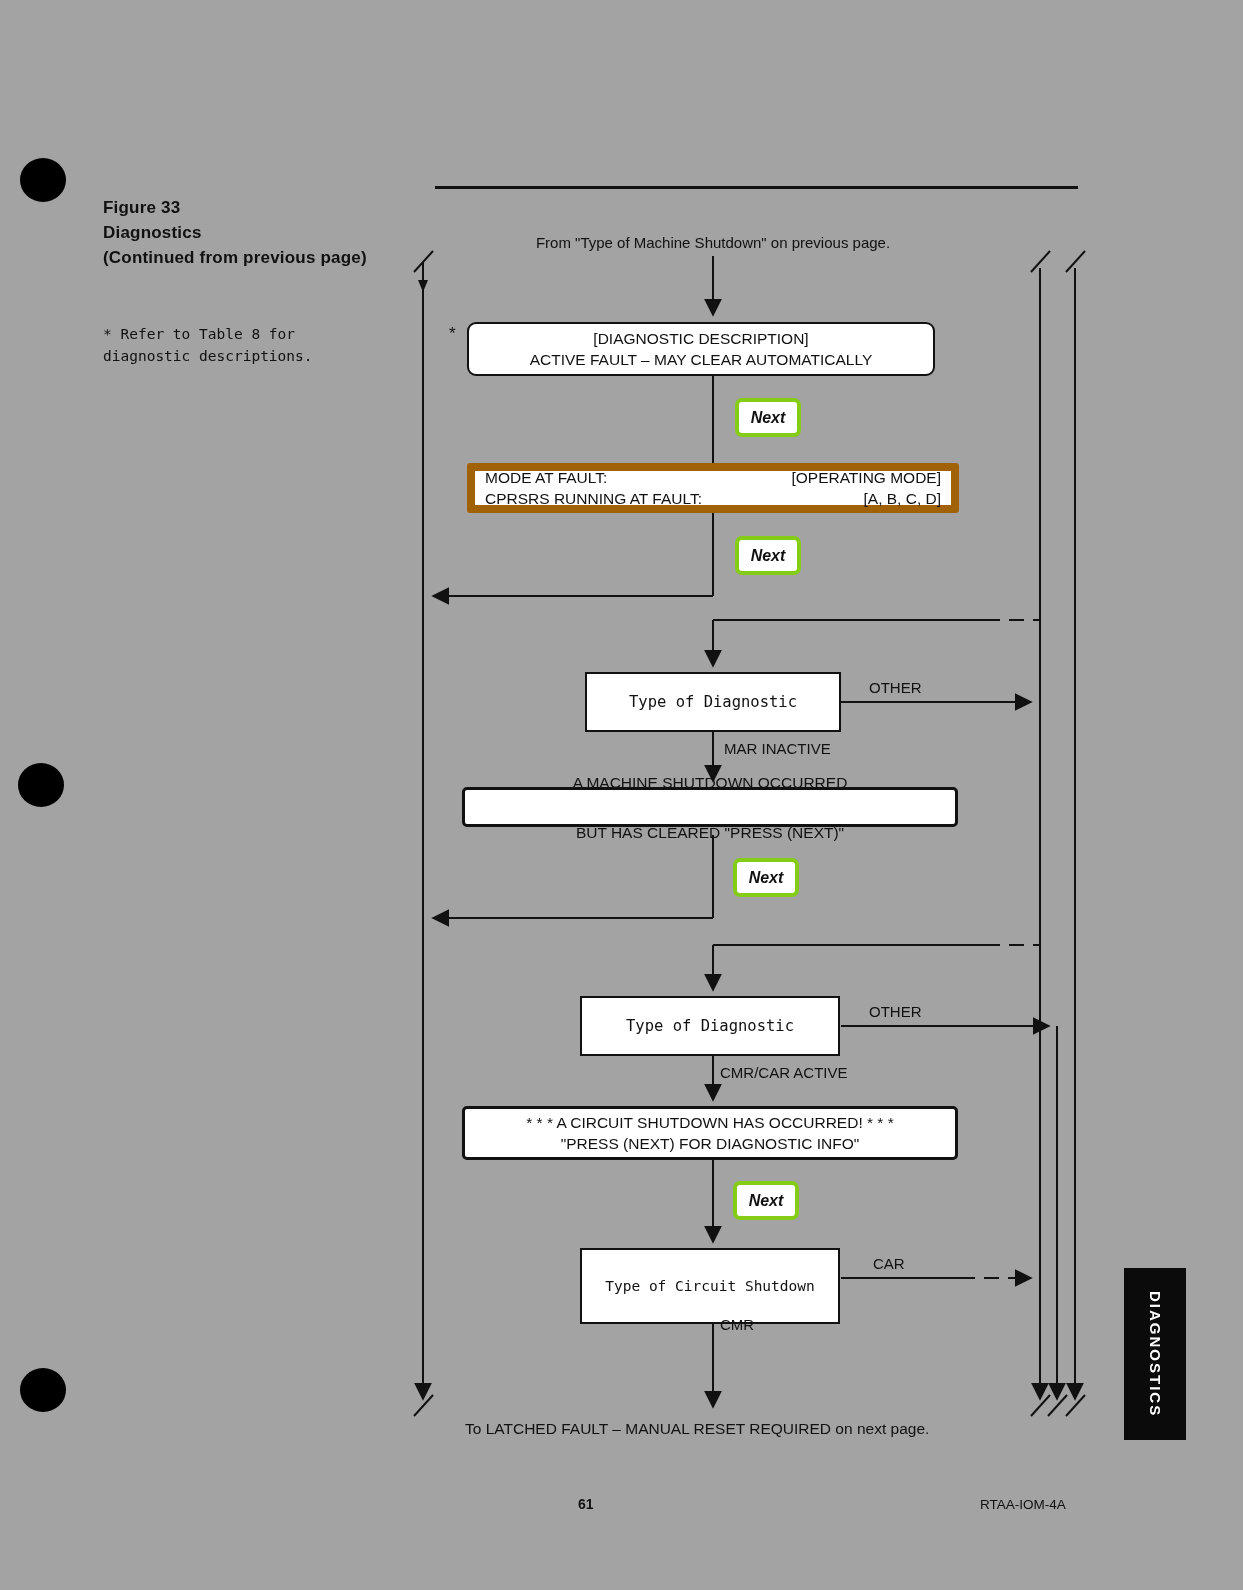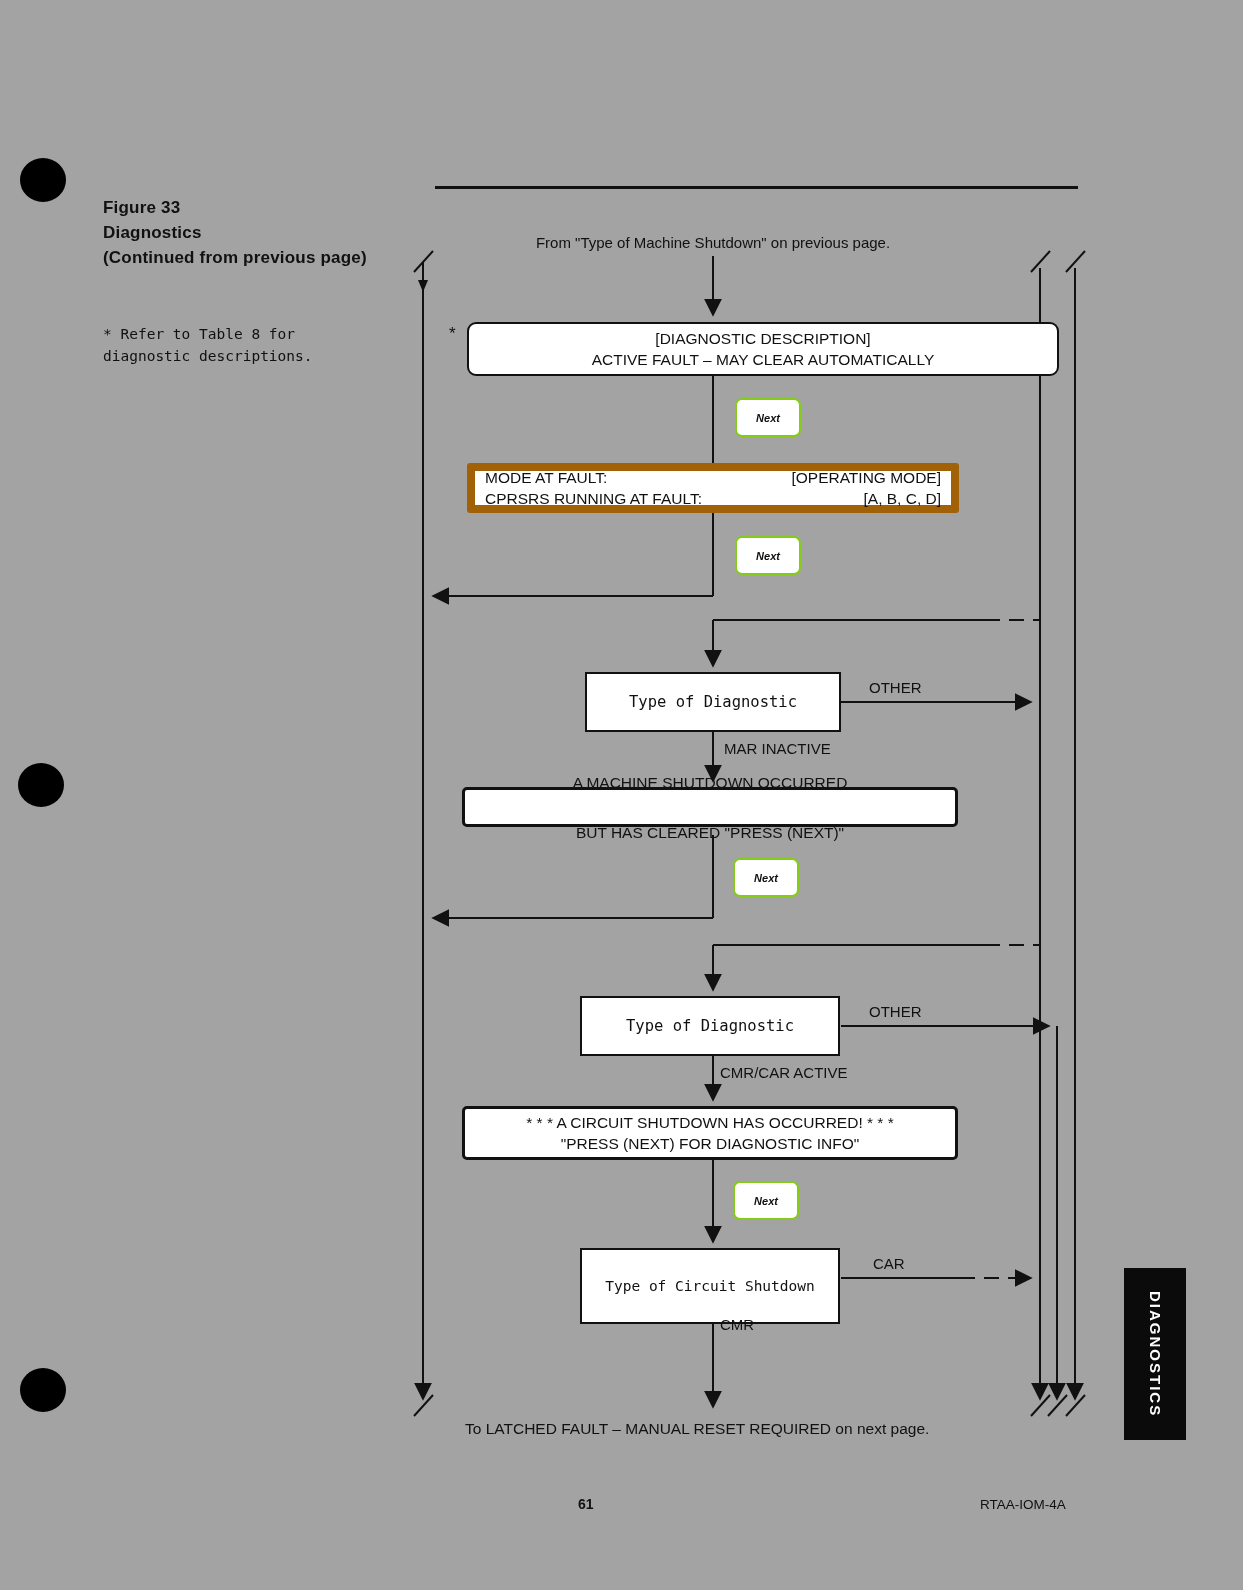--- a/index.html
+++ b/index.html
@@ -23,23 +23,23 @@
     box-sizing:border-box;background:#fff;border:2px solid #111;
     display:flex;flex-direction:column;align-items:center;justify-content:center;
     font-size:15.5px;line-height:21px;text-align:center;
   }
   .flow-box.heavy{border-width:3px;border-radius:5px;}
   .flow-box.round{border-radius:9px;}
   .mode-box{box-sizing:border-box;background:#fff;border:8px solid #a16207;border-radius:3px;
     display:flex;flex-direction:column;justify-content:center;padding:0 10px;font-size:15.5px;line-height:21px;}
   .mode-row{display:flex;justify-content:space-between;}
   .next-btn{
-    box-sizing:border-box;background:#fff;border:2px solid #84cc16;border-radius:7px;
+    box-sizing:border-box;background:#fff;border:4px solid #84cc16;border-radius:7px;
     display:flex;align-items:center;justify-content:center;
-    font-style:italic;font-weight:bold;font-size:11px;
+    font-style:italic;font-weight:bold;font-size:16px;
   }
   .small-lbl{font-family:Liberation Sans, sans-serif;font-size:15px;white-space:nowrap;}
   .side-tab{
     background:#0b0b0b;display:flex;align-items:center;justify-content:center;
   }
   .side-tab span{
     writing-mode:vertical-rl;color:#fff;font-weight:bold;font-size:15px;letter-spacing:2px;
     font-family:"Liberation Sans",sans-serif;
   }
   .footer-num{font-weight:bold;font-size:14px;}
@@ -125,21 +125,21 @@
       <path d="M1048,1416 L1067,1395"></path>
     </g>
 
     <polygon points="418,280 428,280 423,292" fill="#111"></polygon>
   </svg>
 
   <div class="abs lbl" style="left:450px;top:234px;width:526px;text-align:center;">From "Type of Machine Shutdown" on previous page.</div>
 
   <div class="abs" style="left:449px;top:324px;font-size:17px;">*</div>
 
-  <div class="abs flow-box round" style="left:467px;top:322px;width:592px;height:54px;">
+  <div class="abs flow-box round" style="left:467px;top:322px;width:468px;height:54px;">
     <div>[DIAGNOSTIC  DESCRIPTION]</div>
     <div>ACTIVE FAULT – MAY CLEAR AUTOMATICALLY</div>
   </div>
 
   <div class="abs next-btn" style="left:735px;top:398px;width:66px;height:39px;">Next</div>
 
   <div class="abs mode-box" style="left:467px;top:463px;width:492px;height:50px;">
     <div class="mode-row">
       <span>MODE AT FAULT:</span>
       <span>[OPERATING MODE]</span>

